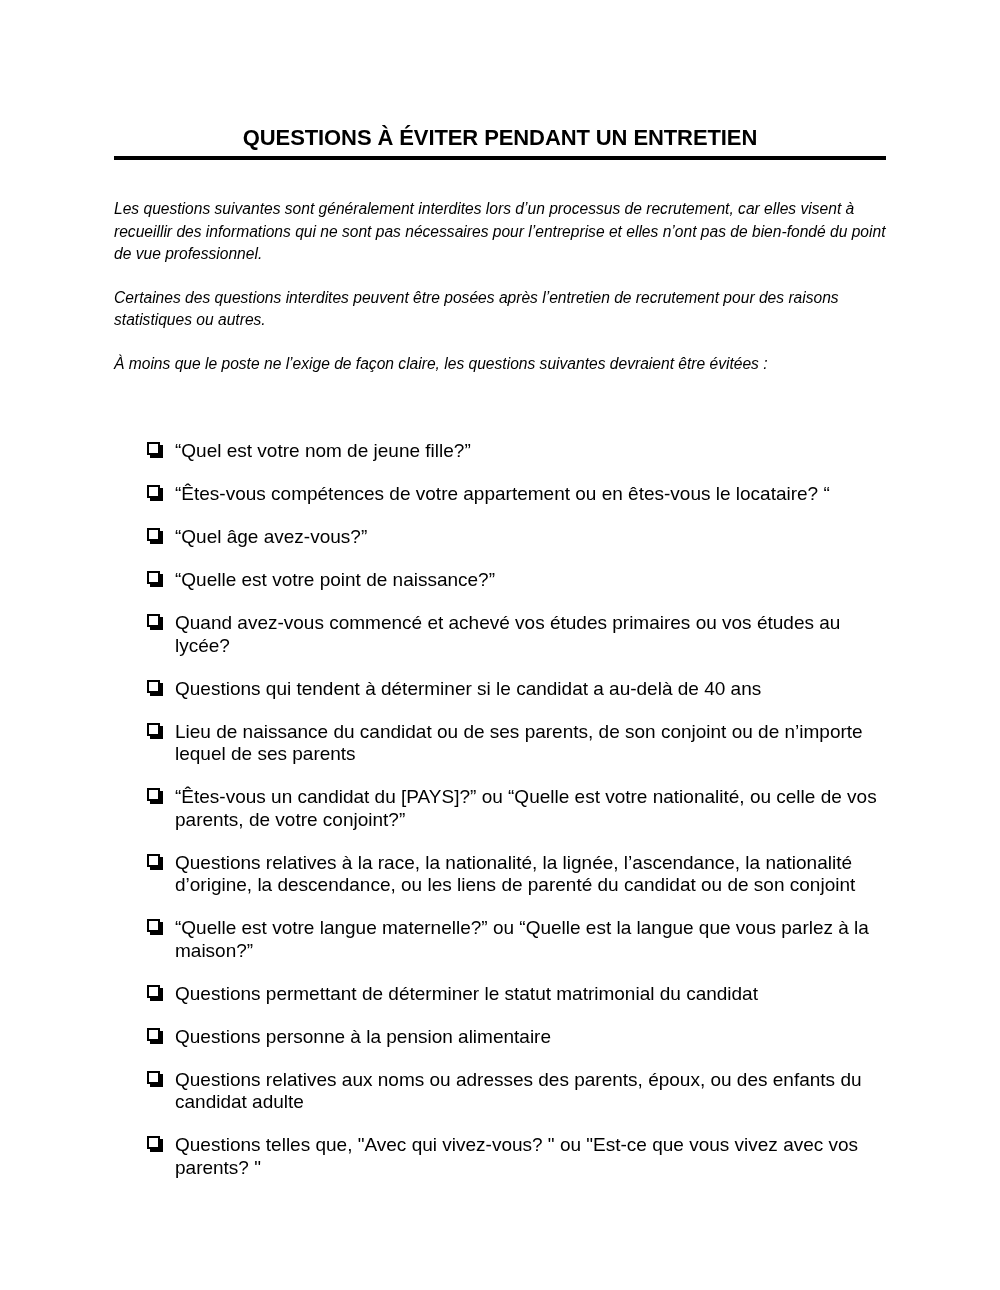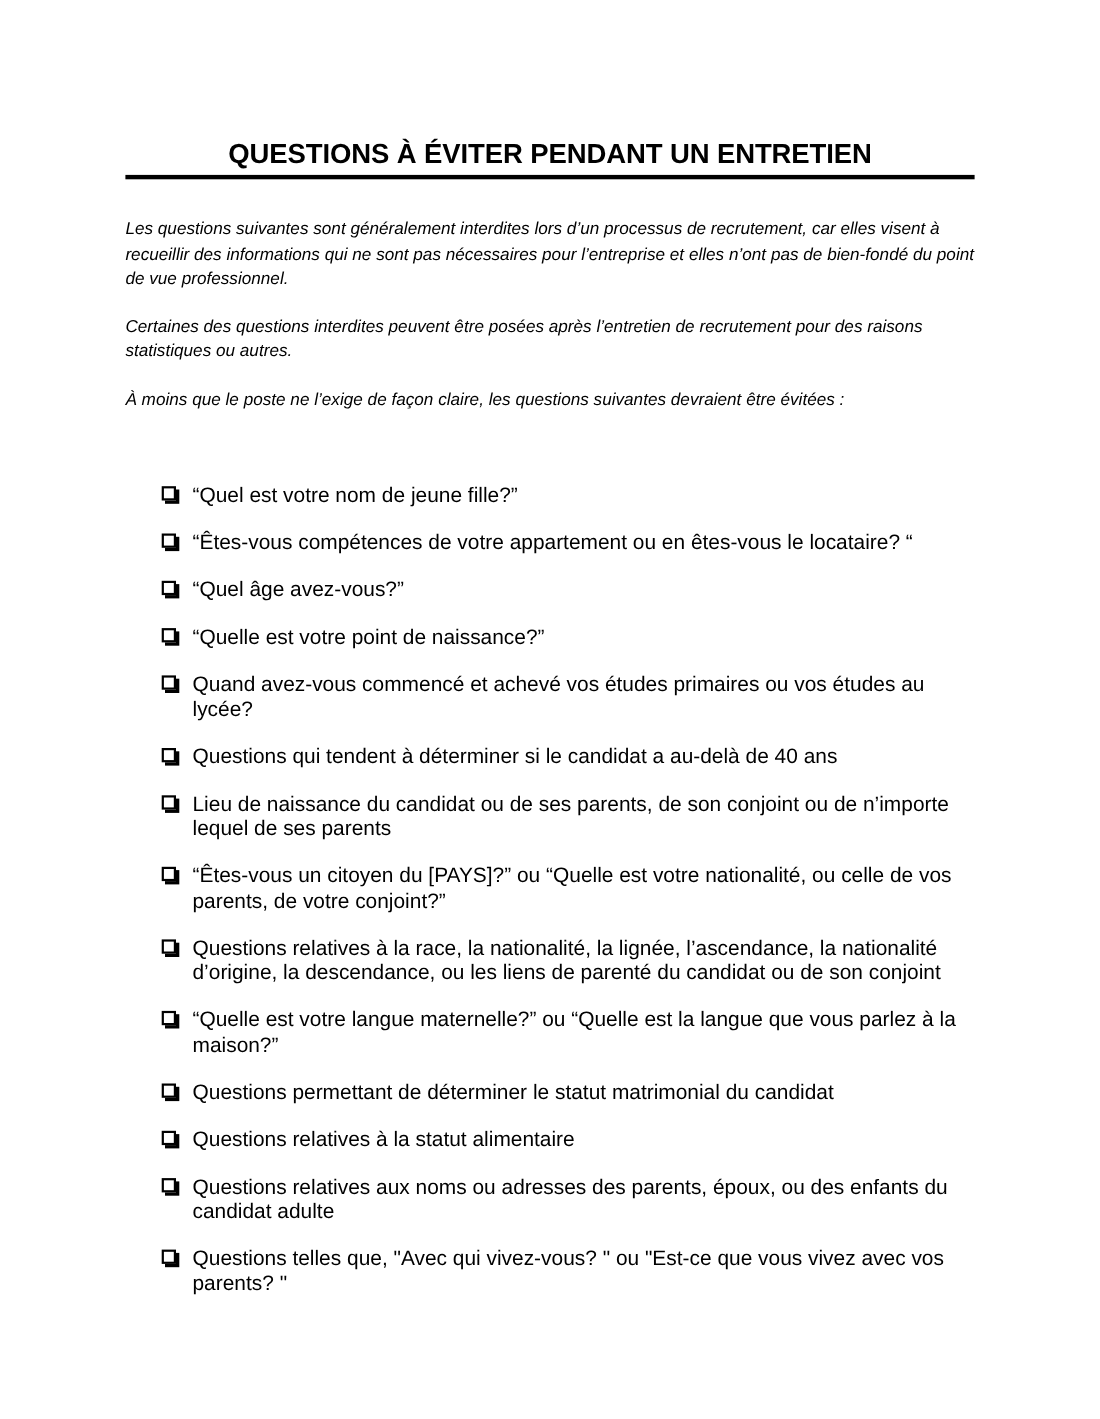--- a/index.html
+++ b/index.html
@@ -30,21 +30,21 @@
 
   
   .doc-header {
     position: absolute;
     left: 114px;
     top: 126px;
     width: 772px;
   }
   .doc-title {
     margin: 0;
-    font-size: 25px;
+    font-size: 22px;
     line-height: 1.12;
     font-weight: bold;
     text-align: center;
     letter-spacing: -0.1px;
     white-space: nowrap;
   }
   .title-rule {
     margin-top: 5px;
     width: 772px;
     height: 4px;
@@ -195,21 +195,21 @@
           <span class="cb-box"></span>
         </span>
       <span class="item-text">Lieu de naissance du candidat ou de ses parents, de son conjoint ou de n’importe lequel de ses parents</span>
     </li>
 
     <li class="check-item">
       <span class="cb-icon">
           <span class="cb-shadow"></span>
           <span class="cb-box"></span>
         </span>
-      <span class="item-text">“Êtes-vous un citoyen du [PAYS]?” ou “Quelle est votre nationalité, ou celle de vos parents, de votre conjoint?”</span>
+      <span class="item-text">“Êtes-vous un candidat du [PAYS]?” ou “Quelle est votre nationalité, ou celle de vos parents, de votre conjoint?”</span>
     </li>
 
     <li class="check-item">
       <span class="cb-icon">
           <span class="cb-shadow"></span>
           <span class="cb-box"></span>
         </span>
       <span class="item-text">Questions relatives à la race, la nationalité, la lignée, l’ascendance, la nationalité d’origine, la descendance, ou les liens de parenté du candidat ou de son conjoint</span>
     </li>
 
@@ -228,21 +228,21 @@
         </span>
       <span class="item-text">Questions permettant de déterminer le statut matrimonial du candidat</span>
     </li>
 
 
     <li class="check-item">
       <span class="cb-icon">
           <span class="cb-shadow"></span>
           <span class="cb-box"></span>
         </span>
-      <span class="item-text">Questions relatives à la statut alimentaire</span>
+      <span class="item-text">Questions personne à la pension alimentaire</span>
     </li>
 
 
     <li class="check-item">
       <span class="cb-icon">
           <span class="cb-shadow"></span>
           <span class="cb-box"></span>
         </span>
       <span class="item-text">Questions relatives aux noms ou adresses des parents, époux, ou des enfants du candidat adulte</span>
     </li>

